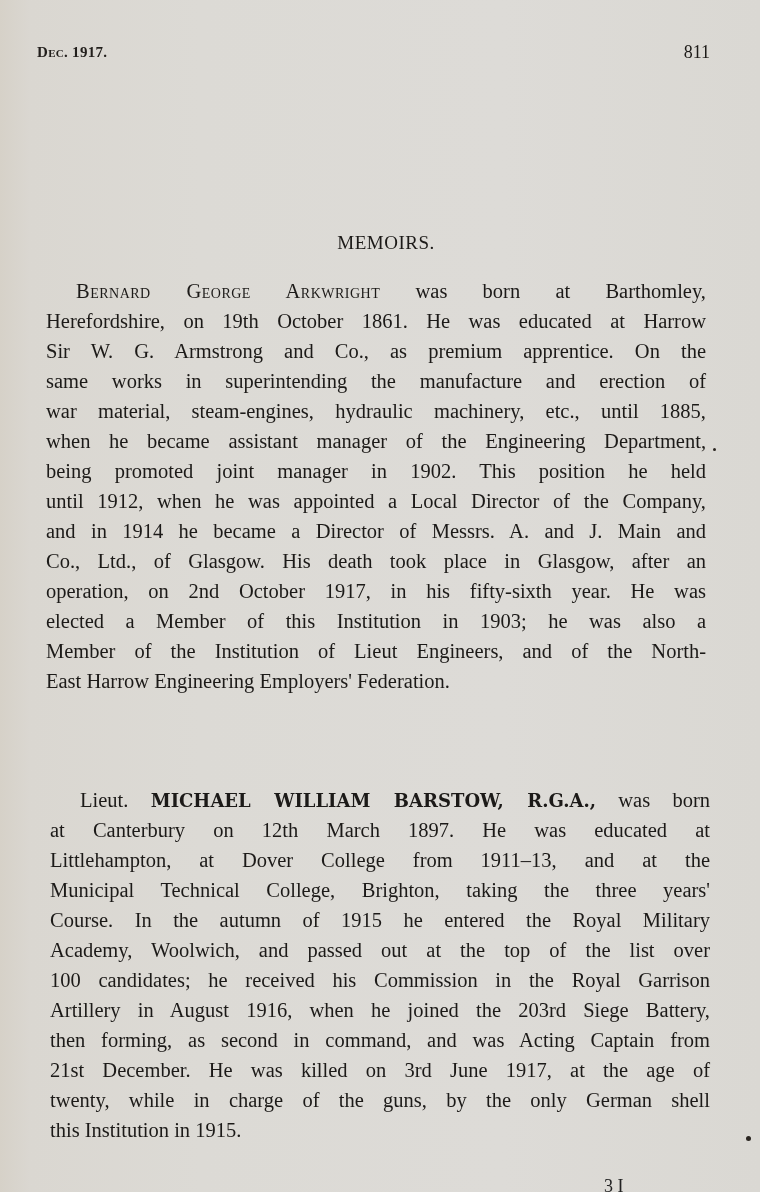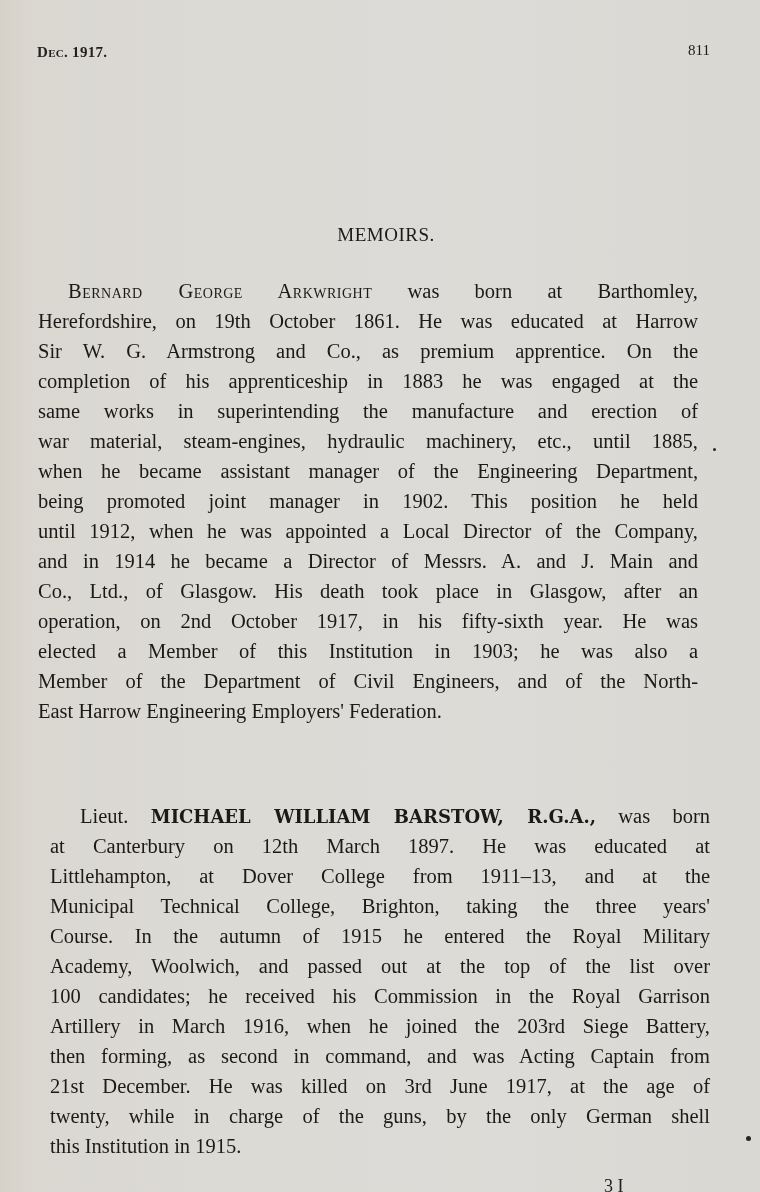--- a/index.html
+++ b/index.html
@@ -27,37 +27,37 @@
       font-size: 15px;
       letter-spacing: 0.3px;
       font-weight: bold;
       font-variant: small-caps;
       color: #221f1c;
     }
     .page-number {
       position: absolute;
       top: 42px;
       right: 50px;
-      font-size: 15px;
+      font-size: 18px;
       color: #1d1b18;
     }
     .section-title {
       position: absolute;
-      top: 224px;
+      top: 232px;
       left: 0;
       width: 760px;
       text-align: center;
       font-size: 19px;
       letter-spacing: 0.5px;
       padding-left: 12px;
       box-sizing: border-box;
     }
     .memoir {
       position: absolute;
-      left: 38px;
+      left: 46px;
       width: 660px;
     }
     .line {
       display: block;
       height: 30px;
       line-height: 30px;
       font-size: 20.5px;
       text-align: justify;
       text-align-last: justify;
       white-space: nowrap;
@@ -72,21 +72,21 @@
     .sc {
       font-variant: small-caps;
       letter-spacing: 0.5px;
     }
     .bold-name {
       font-weight: bold;
       font-family: "DejaVu Serif", "Liberation Serif", serif;
       font-size: 18px;
     }
     #memoir-1 { top: 276px; }
-    #memoir-2 { top: 785px; left: 50px; width: 660px; margin-top: 16px; }
+    #memoir-2 { top: 785px; left: 50px; width: 660px; }
     .signature-mark {
       position: absolute;
       top: 1176px;
       left: 604px;
       font-size: 18px;
       color: #222;
     }
     .speck {
       position: absolute;
       width: 5px; height: 5px;
@@ -101,43 +101,42 @@
 
   <div class="running-head">Dec. 1917.</div>
   <div class="page-number">811</div>
 
   <div class="section-title">MEMOIRS.</div>
 
   <div class="memoir" id="memoir-1">
     <span class="line indent"><span class="sc">Bernard George Arkwright</span><span> was born at Barthomley,</span></span>
     <span class="line">Herefordshire, on 19th October 1861.  He was educated at Harrow</span>
     <span class="line">Sir W. G. Armstrong and Co., as premium apprentice.  On the</span>
-    <span class="line">completion of his apprenticeship in 1883 he was engaged at the</span>
     <span class="line">same works in superintending the manufacture and erection of</span>
     <span class="line">war material, steam-engines, hydraulic machinery, etc., until 1885,</span>
     <span class="line">when he became assistant manager of the Engineering Department,</span>
     <span class="line">being promoted joint manager in 1902.  This position he held</span>
     <span class="line">until 1912, when he was appointed a Local Director of the Company,</span>
     <span class="line">and in 1914 he became a Director of Messrs. A. and J. Main and</span>
     <span class="line">Co., Ltd., of Glasgow.  His death took place in Glasgow, after an</span>
     <span class="line">operation, on 2nd October 1917, in his fifty-sixth year.  He was</span>
     <span class="line">elected a Member of this Institution in 1903; he was also a</span>
-    <span class="line">Member of the Department of Civil Engineers, and of the North-</span>
+    <span class="line">Member of the Institution of Lieut Engineers, and of the North-</span>
     <span class="line last">East Harrow Engineering Employers' Federation.</span>
   </div>
 
   <div class="memoir" id="memoir-2">
     <span class="line indent"><span>Lieut. </span><span class="bold-name">MICHAEL WILLIAM BARSTOW, R.G.A.,</span><span> was born</span></span>
     <span class="line">at Canterbury on 12th March 1897.  He was educated at</span>
     <span class="line">Littlehampton, at Dover College from 1911–13, and at the</span>
     <span class="line">Municipal Technical College, Brighton, taking the three years'</span>
     <span class="line">Course.  In the autumn of 1915 he entered the Royal Military</span>
     <span class="line">Academy, Woolwich, and passed out at the top of the list over</span>
     <span class="line">100 candidates; he received his Commission in the Royal Garrison</span>
-    <span class="line">Artillery in March 1916, when he joined the 203rd Siege Battery,</span>
+    <span class="line">Artillery in August 1916, when he joined the 203rd Siege Battery,</span>
     <span class="line">then forming, as second in command, and was Acting Captain from</span>
     <span class="line">21st December.  He was killed on 3rd June 1917, at the age of</span>
     <span class="line">twenty, while in charge of the guns, by the only German shell</span>
     <span class="line last">this Institution in 1915.</span>
   </div>
 
   <div class="signature-mark">3 I</div>
 
   <span class="speck" style="left:746px; top:1136px;"></span>
   <span class="speck" style="left:713px; top:448px; width:3px; height:3px;"></span>

